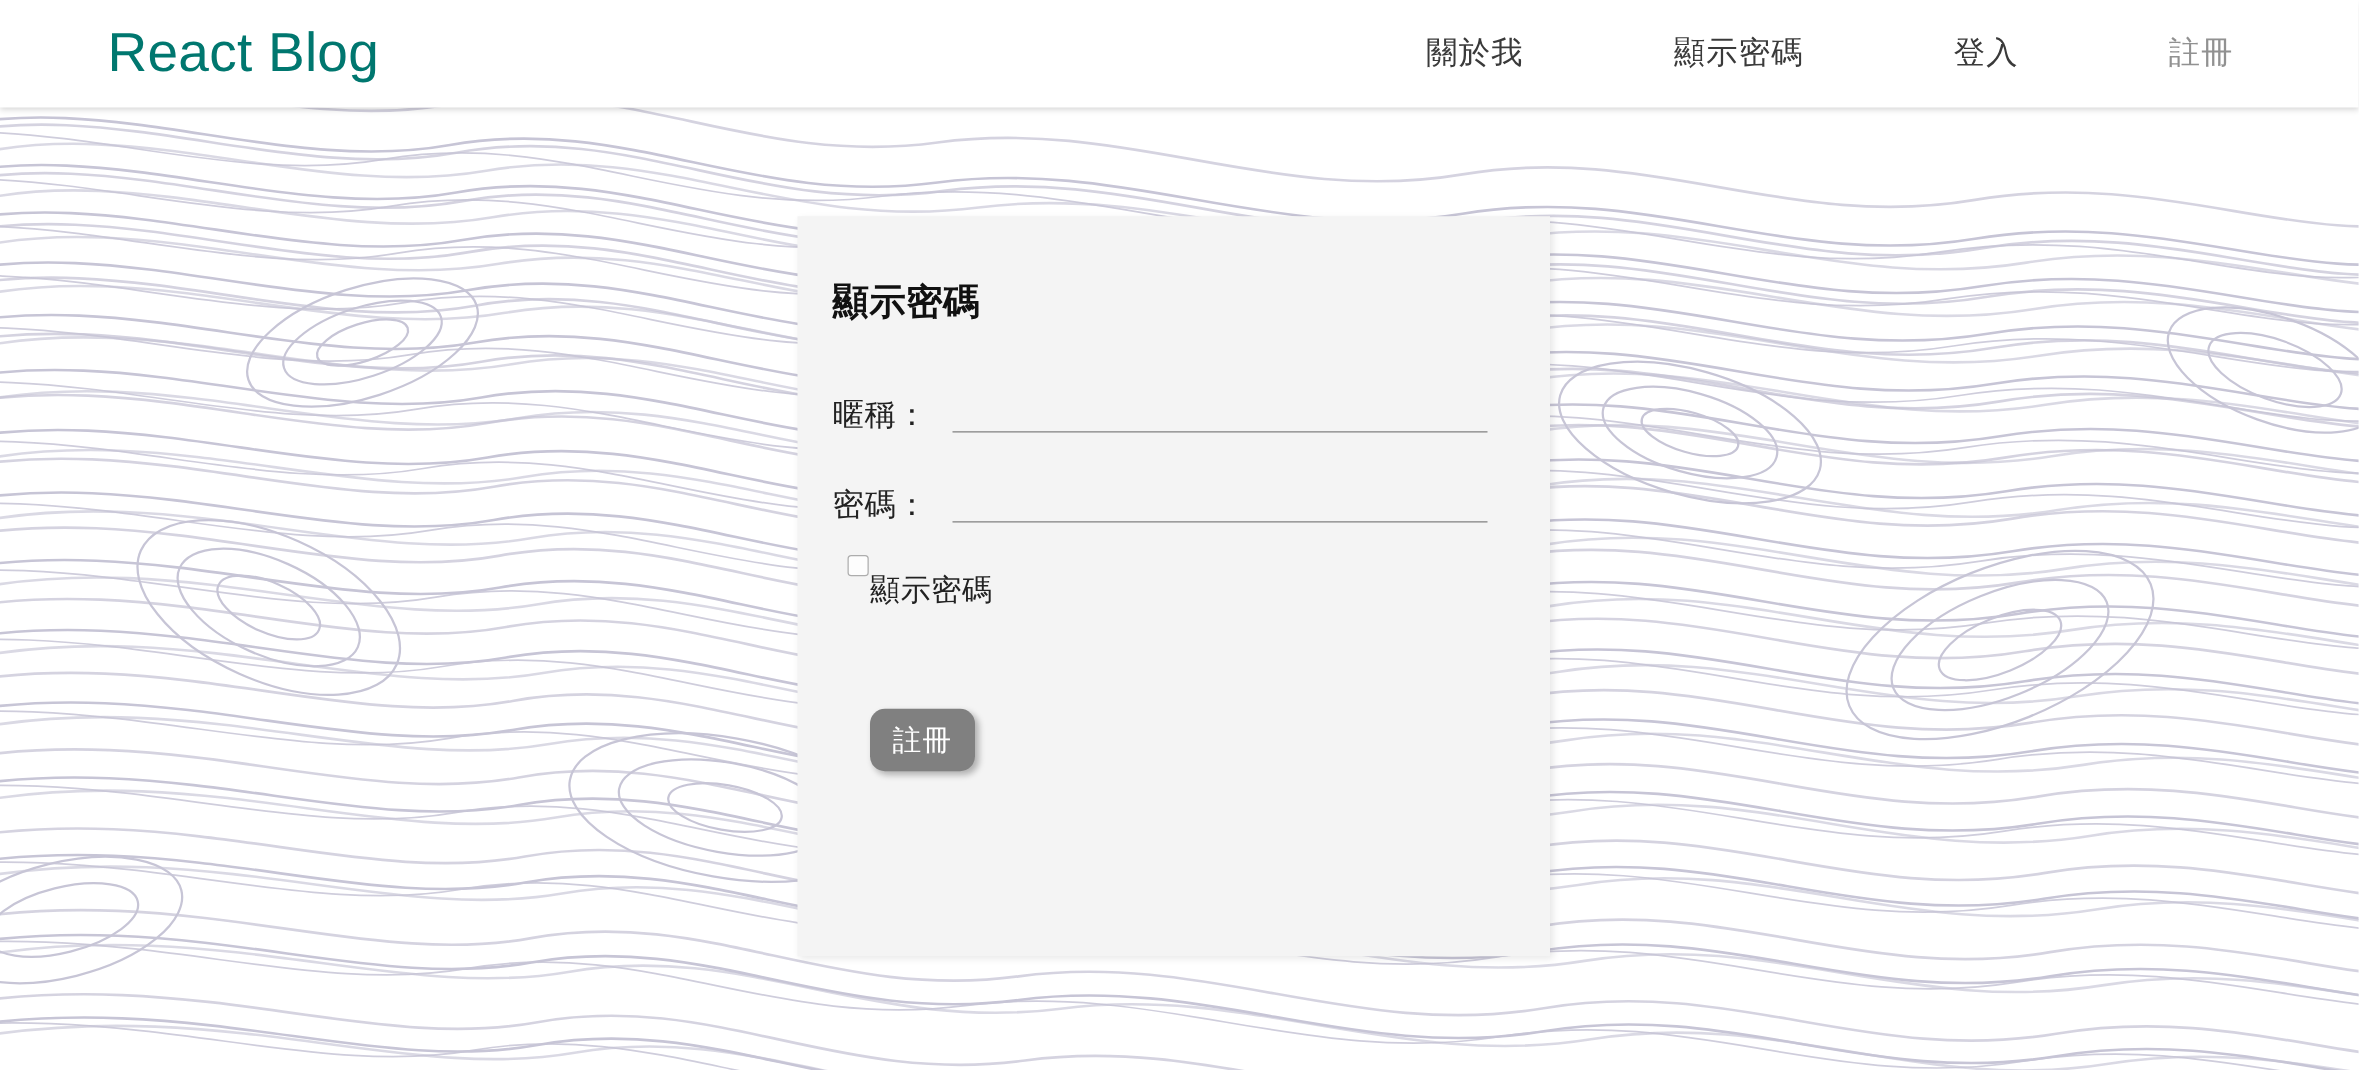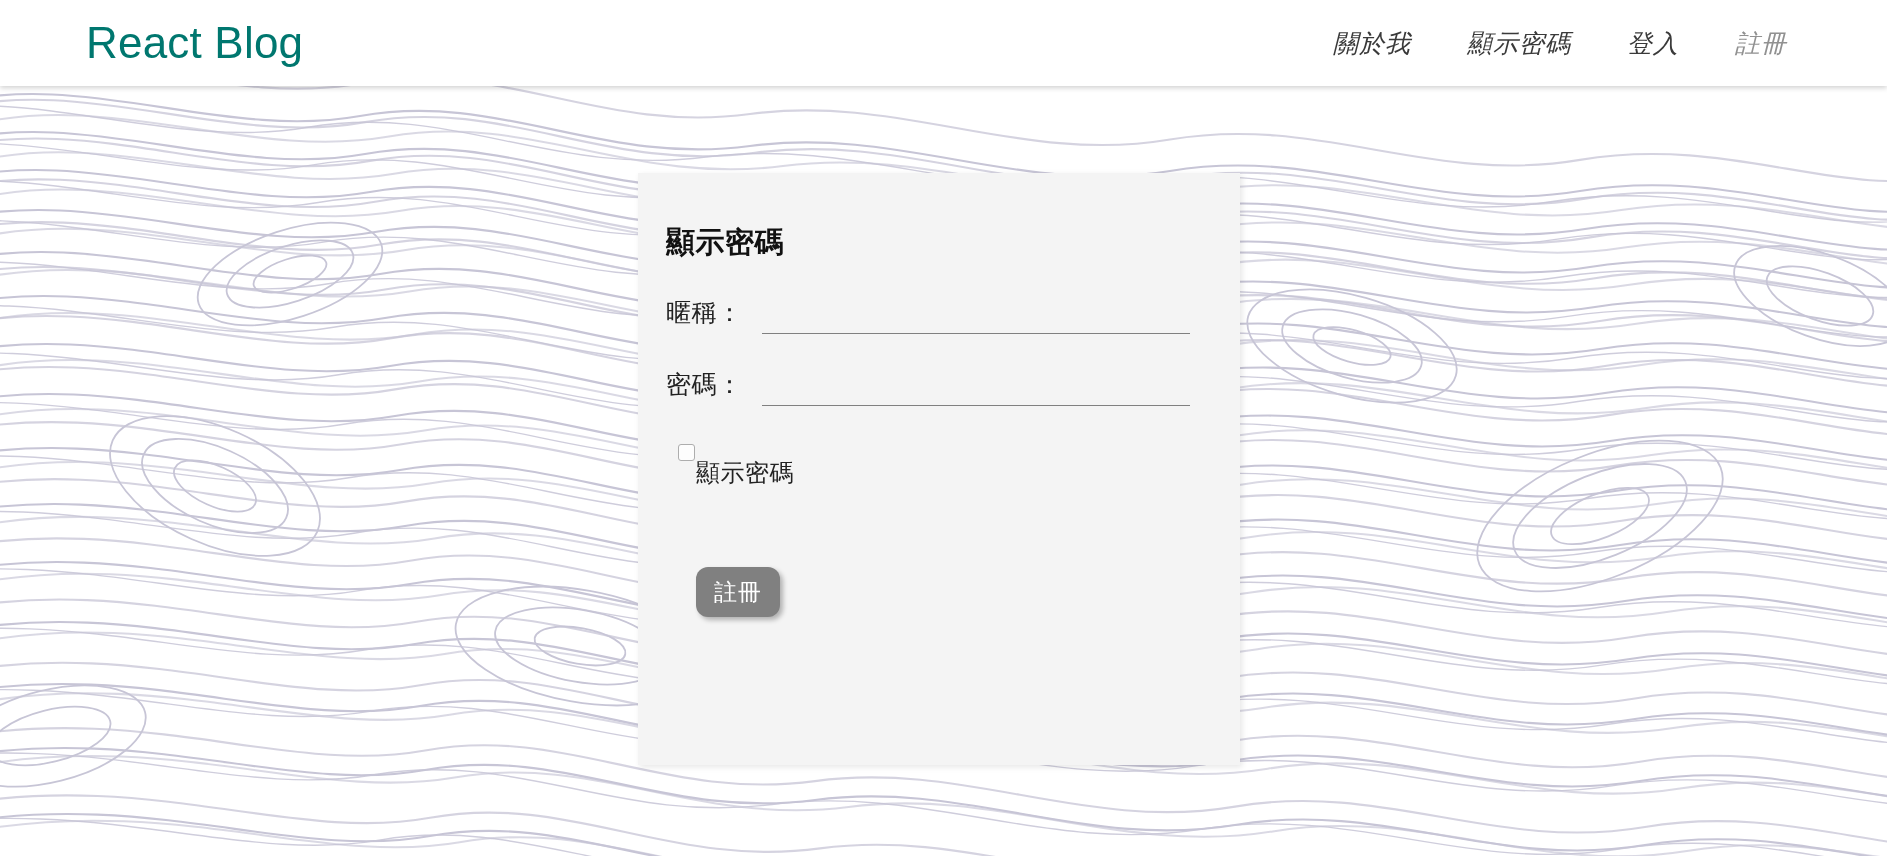--- a/index.html
+++ b/index.html
@@ -55,22 +55,21 @@
     cursor: pointer;
   }
 
   .main-nav {
     position: absolute;
     right: 100px;
     top: 50%;
     transform: translateY(-50%);
     display: flex;
     align-items: center;
-    gap: 56px;
-    font-style: italic;
+    gap: 120px;
   }
 
   .nav-link {
     font-size: 25px;
     line-height: 1;
     color: #3a3a3a;
     text-decoration: none;
     white-space: nowrap;
     cursor: pointer;
     letter-spacing: 1px;
@@ -117,23 +116,24 @@
     margin: 0 0 40px 0;
     font-size: 29px;
     line-height: 1.2;
     font-weight: 700;
     color: #111111;
     letter-spacing: 0.5px;
   }
 
   .field-row {
     display: flex;
-    align-items: flex-start;
+    align-items: flex-end;
     margin-bottom: 26px;
     height: 46px;
+    font-family: Liberation Mono, monospace;
   }
 
   .field-label {
     font-size: 25px;
     line-height: 1;
     color: #222222;
     width: 96px;
     flex: 0 0 96px;
     white-space: nowrap;
     letter-spacing: 0.5px;

